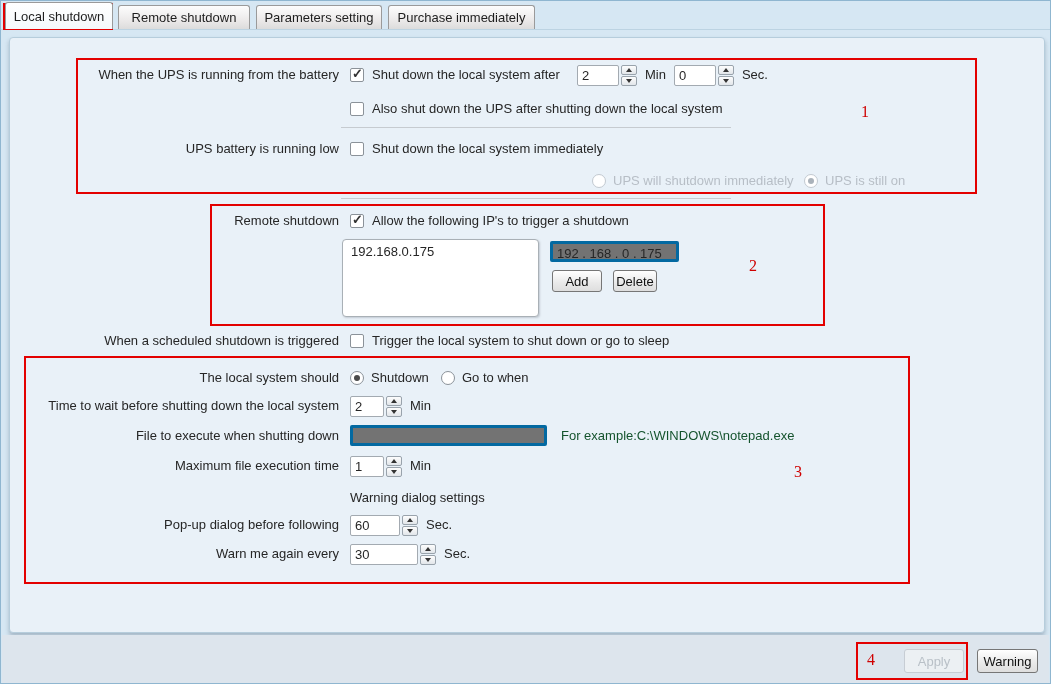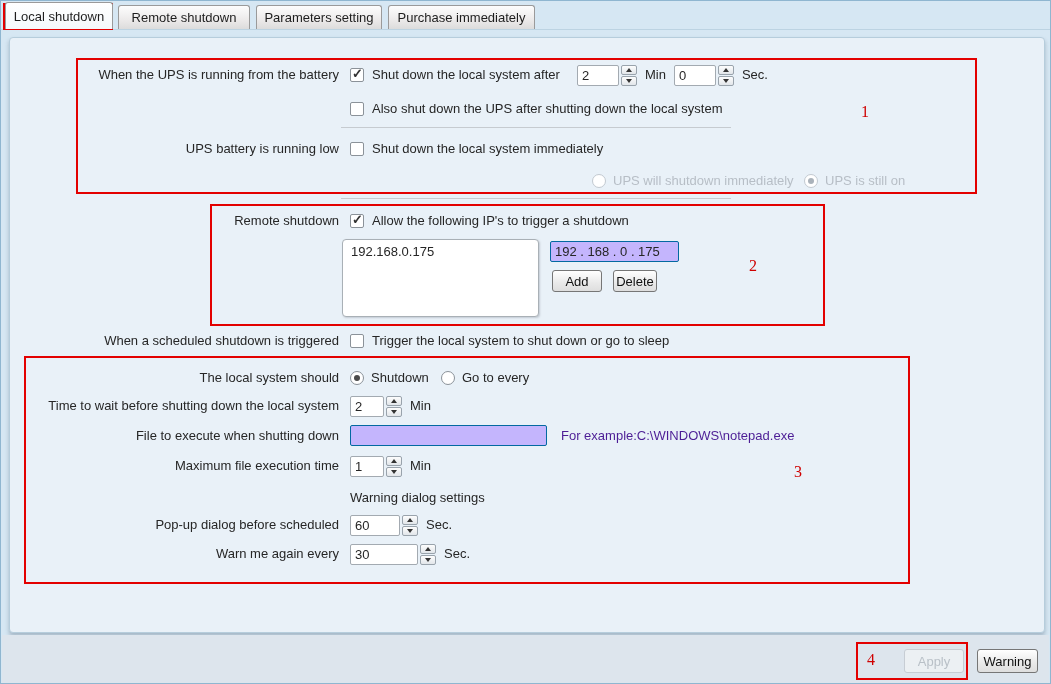--- a/index.html
+++ b/index.html
@@ -23,21 +23,21 @@
     position:absolute;left:8px;top:36px;width:1036px;height:596px;
     background:#e9f1f8;border:1px solid #b6cddc;border-radius:4px;
     box-shadow:0 3px 4px rgba(90,110,130,.40);
   }
   .footer{position:absolute;left:1px;right:1px;top:634px;height:49px;background:#dde5ed;}
   
   .row{position:absolute;left:8px;width:100%;height:20px;}
   .lbl{position:absolute;left:0;top:0;width:330px;height:20px;line-height:20px;text-align:right;white-space:nowrap;}
   .ctl{position:absolute;top:0;height:20px;display:flex;align-items:center;gap:8px;white-space:nowrap;}
   .txt{line-height:20px;}
-  .hint{color:#4c1d95;}
+  .hint{color:#14532d;}
   .heading{line-height:20px;}
   .sep{position:absolute;height:1px;background:#c6cbd0;}
   
   .cb{position:relative;width:14px;height:14px;background:#fff;border:1px solid #8b9299;border-radius:2px;flex:0 0 auto;}
   .cb.checked::after{content:"\2713";position:absolute;left:1px;top:-3px;font-size:13px;font-weight:bold;color:#333;}
   
   .radio{position:relative;width:14px;height:14px;background:#fff;border:1px solid #8b9299;border-radius:50%;flex:0 0 auto;}
   .radio.sel::after{content:"";position:absolute;left:3px;top:3px;width:6px;height:6px;border-radius:50%;background:#4a4a4a;}
   .radio.dis{border-color:#c2c9d0;}
   .radio.dis.sel::after{background:#aab2ba;}
@@ -46,21 +46,21 @@
   .spin{display:flex;align-items:center;gap:2px;}
   .spin-field{display:inline-block;height:21px;line-height:19px;background:#fff;border:1px solid #a3aab1;border-radius:2px;padding:0 4px;}
   .spin-btns{display:flex;flex-direction:column;gap:1px;}
   .sb{width:16px;height:10px;display:flex;align-items:center;justify-content:center;
       background:linear-gradient(#fdfdfd,#e2e6ea);border:1px solid #99a3ac;border-radius:2px;}
   .t-up{width:0;height:0;border-left:3px solid transparent;border-right:3px solid transparent;border-bottom:4px solid #333;}
   .t-dn{width:0;height:0;border-left:3px solid transparent;border-right:3px solid transparent;border-top:4px solid #333;}
   
   .listbox{position:absolute;background:#fff;border:1px solid #a9b0b6;border-radius:4px;box-shadow:1px 1px 2px rgba(120,130,140,.35);}
   .list-item{padding:4px 8px;line-height:16px;}
-  .textbox{position:absolute;background:#c4b5fd;border:1px solid #0369a1;border-radius:2px;height:21px;line-height:19px;padding:0 4px;}
+  .textbox{position:absolute;background:#737373;border:3px solid #0369a1;border-radius:2px;height:21px;line-height:19px;padding:0 4px;}
   
   .btn{position:absolute;height:22px;display:flex;align-items:center;justify-content:center;
        background:linear-gradient(#ffffff,#e9e9e9 60%,#dedede);border:1px solid #767676;border-radius:3px;padding:0 10px;color:#111;}
   .btn.disabled{background:#ecf0f3;border-color:#c7cdd4;color:#b9c0c7;text-align:center;}
   
   .ann{position:absolute;border:2px solid #e30000;pointer-events:none;}
   .annnum{position:absolute;color:#cf0000;font-family:"Liberation Serif", serif;font-size:16px;pointer-events:none;}
 </style>
 </head>
 <body>
@@ -177,21 +177,21 @@
   </div>
 
   <div class="row" style="top:367px;">
     <div class="lbl">The local system should</div>
     <div class="ctl" style="left:341px;gap:7px;">
       <span class="radio sel"></span>
       <span class="txt">Shutdown</span>
     </div>
     <div class="ctl" style="left:432px;gap:7px;">
       <span class="radio"></span>
-      <span class="txt">Go to every</span>
+      <span class="txt">Go to when</span>
     </div>
   </div>
 
   <div class="row" style="top:395px;">
     <div class="lbl">Time to wait before shutting down the local system</div>
     <div class="ctl" style="left:341px;">
       <span class="spin">
         <span class="spin-field" style="width:34px;">2</span>
         <span class="spin-btns">
           <span class="sb">
@@ -232,21 +232,21 @@
     </div>
   </div>
 
   <div class="row" style="top:487px;">
     <div class="ctl" style="left:341px;">
       <span class="heading">Warning dialog settings</span>
     </div>
   </div>
 
   <div class="row" style="top:514px;">
-    <div class="lbl">Pop-up dialog before scheduled</div>
+    <div class="lbl">Pop-up dialog before following</div>
     <div class="ctl" style="left:341px;">
       <span class="spin">
         <span class="spin-field" style="width:50px;">60</span>
         <span class="spin-btns">
           <span class="sb">
               <i class="t-up"></i>
             </span>
           <span class="sb">
               <i class="t-dn"></i>
             </span>

